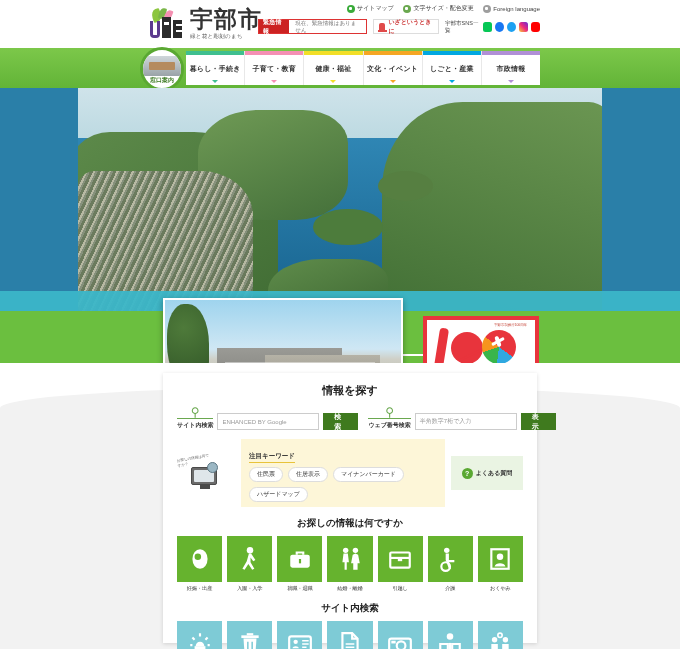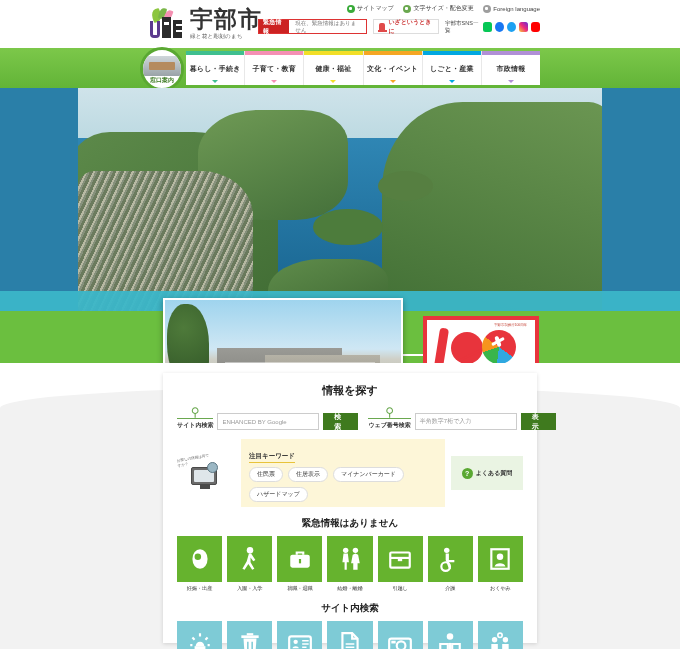--- a/index.html
+++ b/index.html
@@ -382,21 +382,21 @@
               <span class="kwtag">ハザードマップ</span>
             </div>
         </div>
 
         <div class="faq">
           <span class="faq-ic">?</span>
           <span class="faq-tx">よくある質問</span>
         </div>
       </div>
 
-      <div class="sec-title">緊急情報はありません</div>
+      <div class="sec-title">お探しの情報は何ですか</div>
       <div class="grid" id="life-grid">
           <div class="cell">
             <div class="tile green">
               <svg viewBox="0 0 24 24">
                 <ellipse cx="12" cy="12" rx="7" ry="9"></ellipse>
                 <circle cx="10" cy="10" r="3" fill="#66b32e"></circle>
               </svg>
             </div>
             <span class="cell-lbl">妊娠・出産</span>
           </div>

